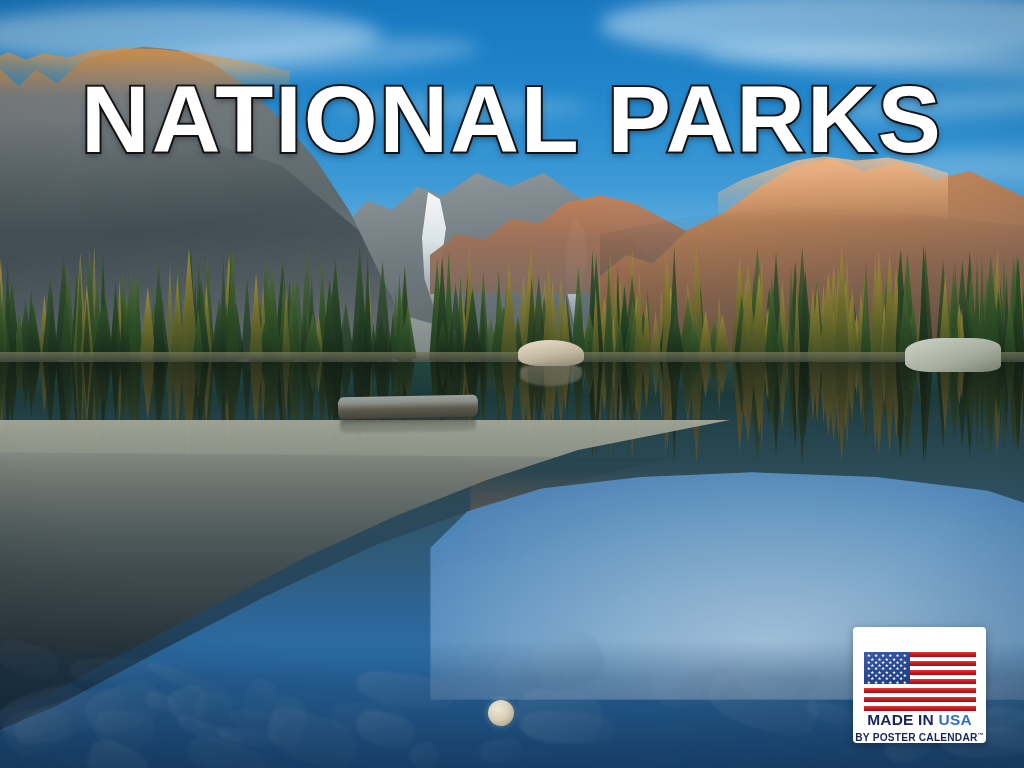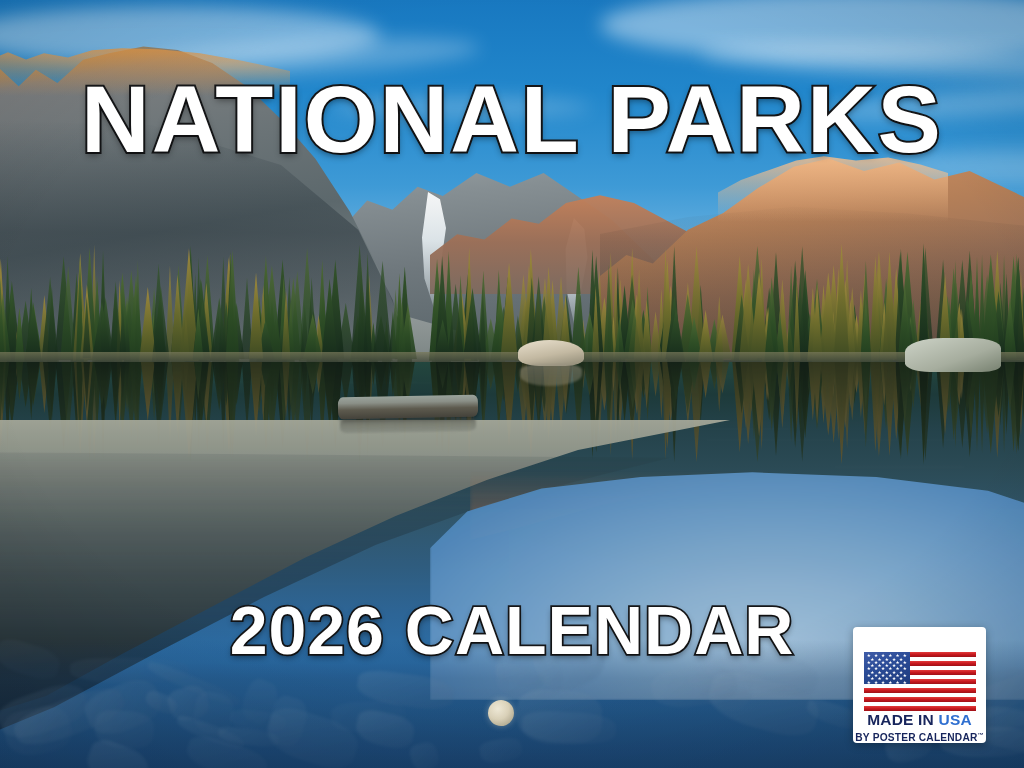--- a/index.html
+++ b/index.html
@@ -1113,21 +1113,20 @@
       <div class="urock" style="left:806px;top:64px;width:54px;height:20px;opacity:0.39;transform:rotate(18.2deg);"></div>
       <div class="urock" style="left:893px;top:52px;width:101px;height:50px;opacity:0.17;transform:rotate(15.4deg);"></div>
       <div class="urock" style="left:70px;top:18px;width:119px;height:25px;opacity:0.21;transform:rotate(-0.0deg);"></div>
     </div>
   <div class="pale-stone"></div>
 
   <div class="vignette"></div>
 
   <div class="title">NATIONAL PARKS</div>
 
-  <div class="subtitle">2026 CALENDAR</div>
 
   <div class="badge">
     <div class="flag">
       <div class="stripes" id="stripes">
           <div class="stripe red" style="top:0.00px;"></div>
           <div class="stripe white" style="top:4.54px;"></div>
           <div class="stripe red" style="top:9.08px;"></div>
           <div class="stripe white" style="top:13.62px;"></div>
           <div class="stripe red" style="top:18.16px;"></div>
           <div class="stripe white" style="top:22.70px;"></div>

